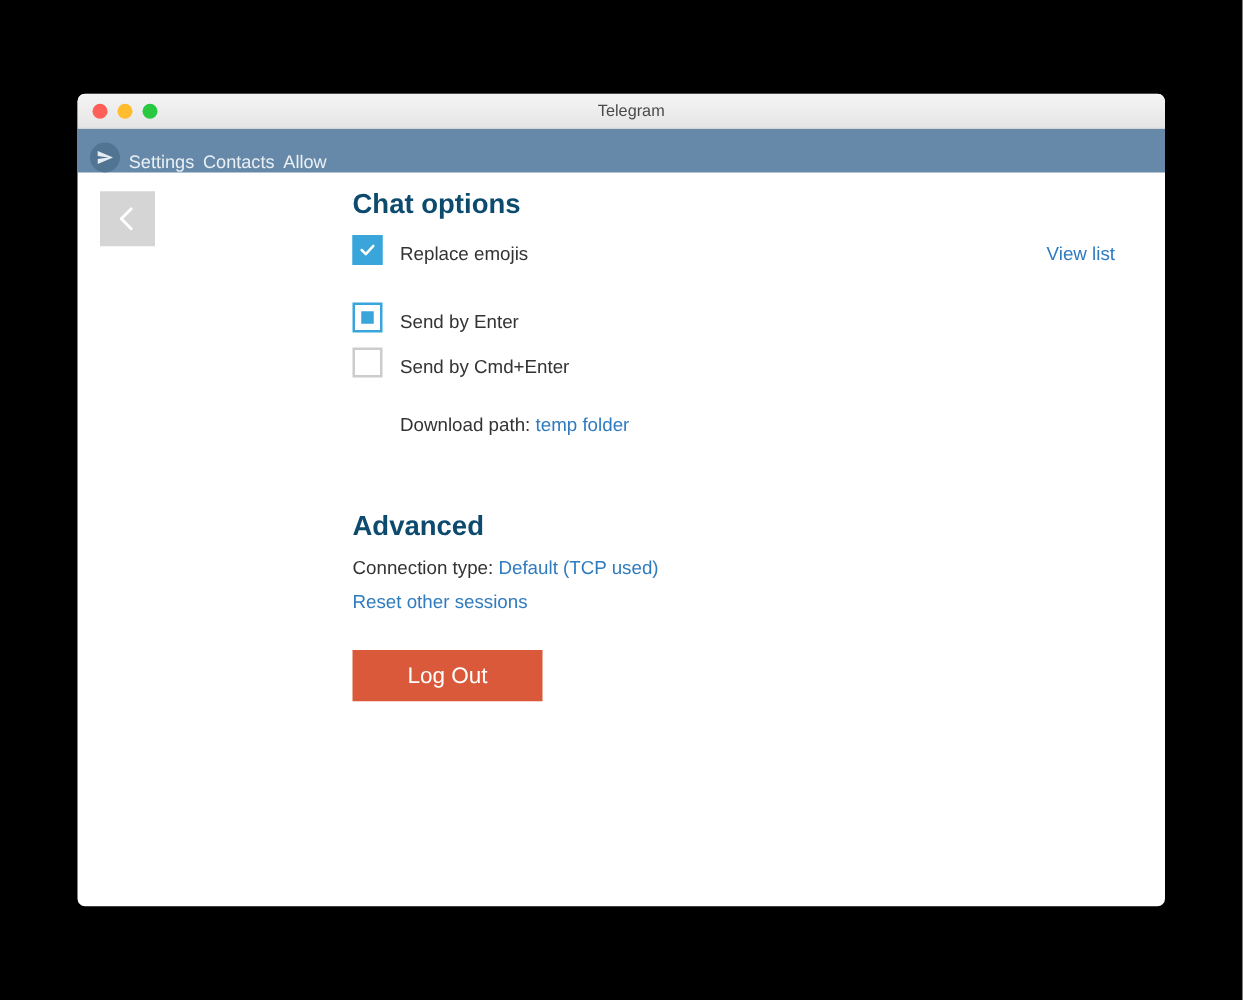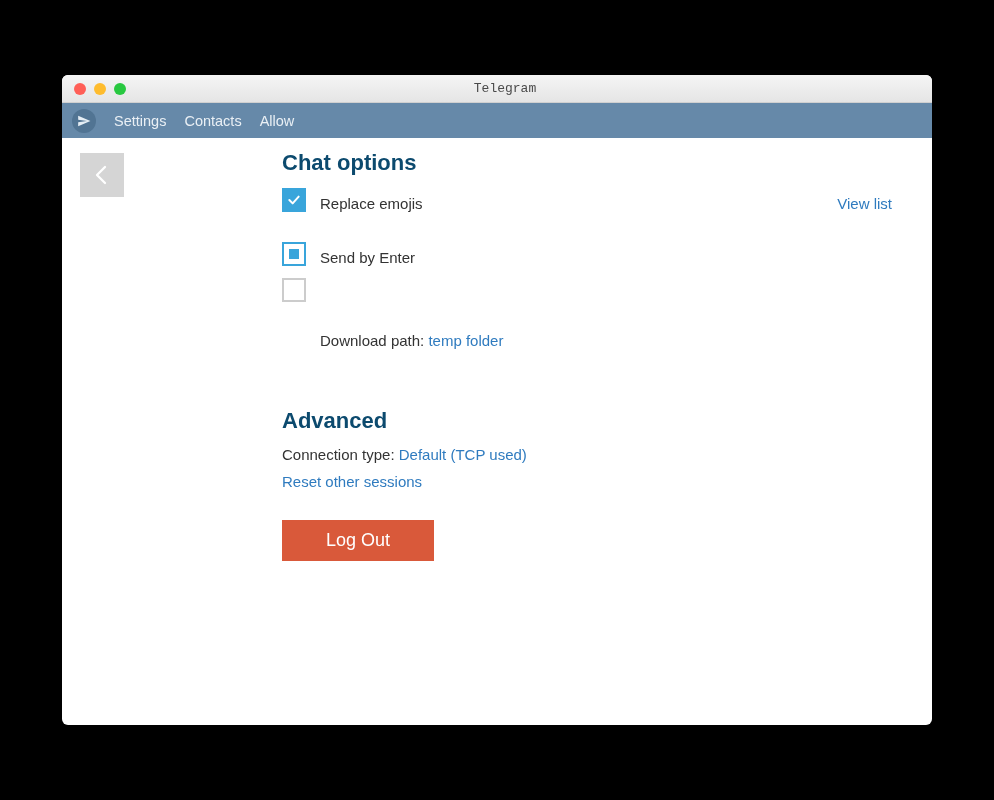--- a/index.html
+++ b/index.html
@@ -42,29 +42,28 @@
     .tl-red { background: #ff5f57; }
     .tl-yellow { background: #febc2e; }
     .tl-green { background: #28c840; }
     .titlebar-title {
       position: absolute;
       left: 16px; right: 0;
       text-align: center;
       font-size: 13px;
       color: #4a4a4a;
       pointer-events: none;
-      font-family: Liberation Mono, monospace;
     }
     .menubar {
       height: 35px;
       background: #6689a9;
       display: flex;
-      align-items: center;
+      align-items: flex-end;
       padding-left: 10px;
-      gap: 18px;
+      gap: 7px;
     }
     .app-icon {
       width: 24px;
       height: 24px;
       border-radius: 50%;
       background: #517493;
       display: flex;
       align-items: center;
       justify-content: center;
     }
@@ -208,20 +207,21 @@
 
       <div class="row">
         <div class="checkbox">
           <div class="inner-square"></div>
         </div>
         <span class="row-label">Send by Enter</span>
       </div>
 
       <div class="row">
         <div class="checkbox unchecked"></div>
+        <span class="row-label">Send by Cmd+Enter</span>
       </div>
 
       <div class="gap"></div>
 
 
       <div class="indent-row">
         <span>Download path: </span><span class="link">temp folder</span>
       </div>
 
       <div class="gap"></div>

